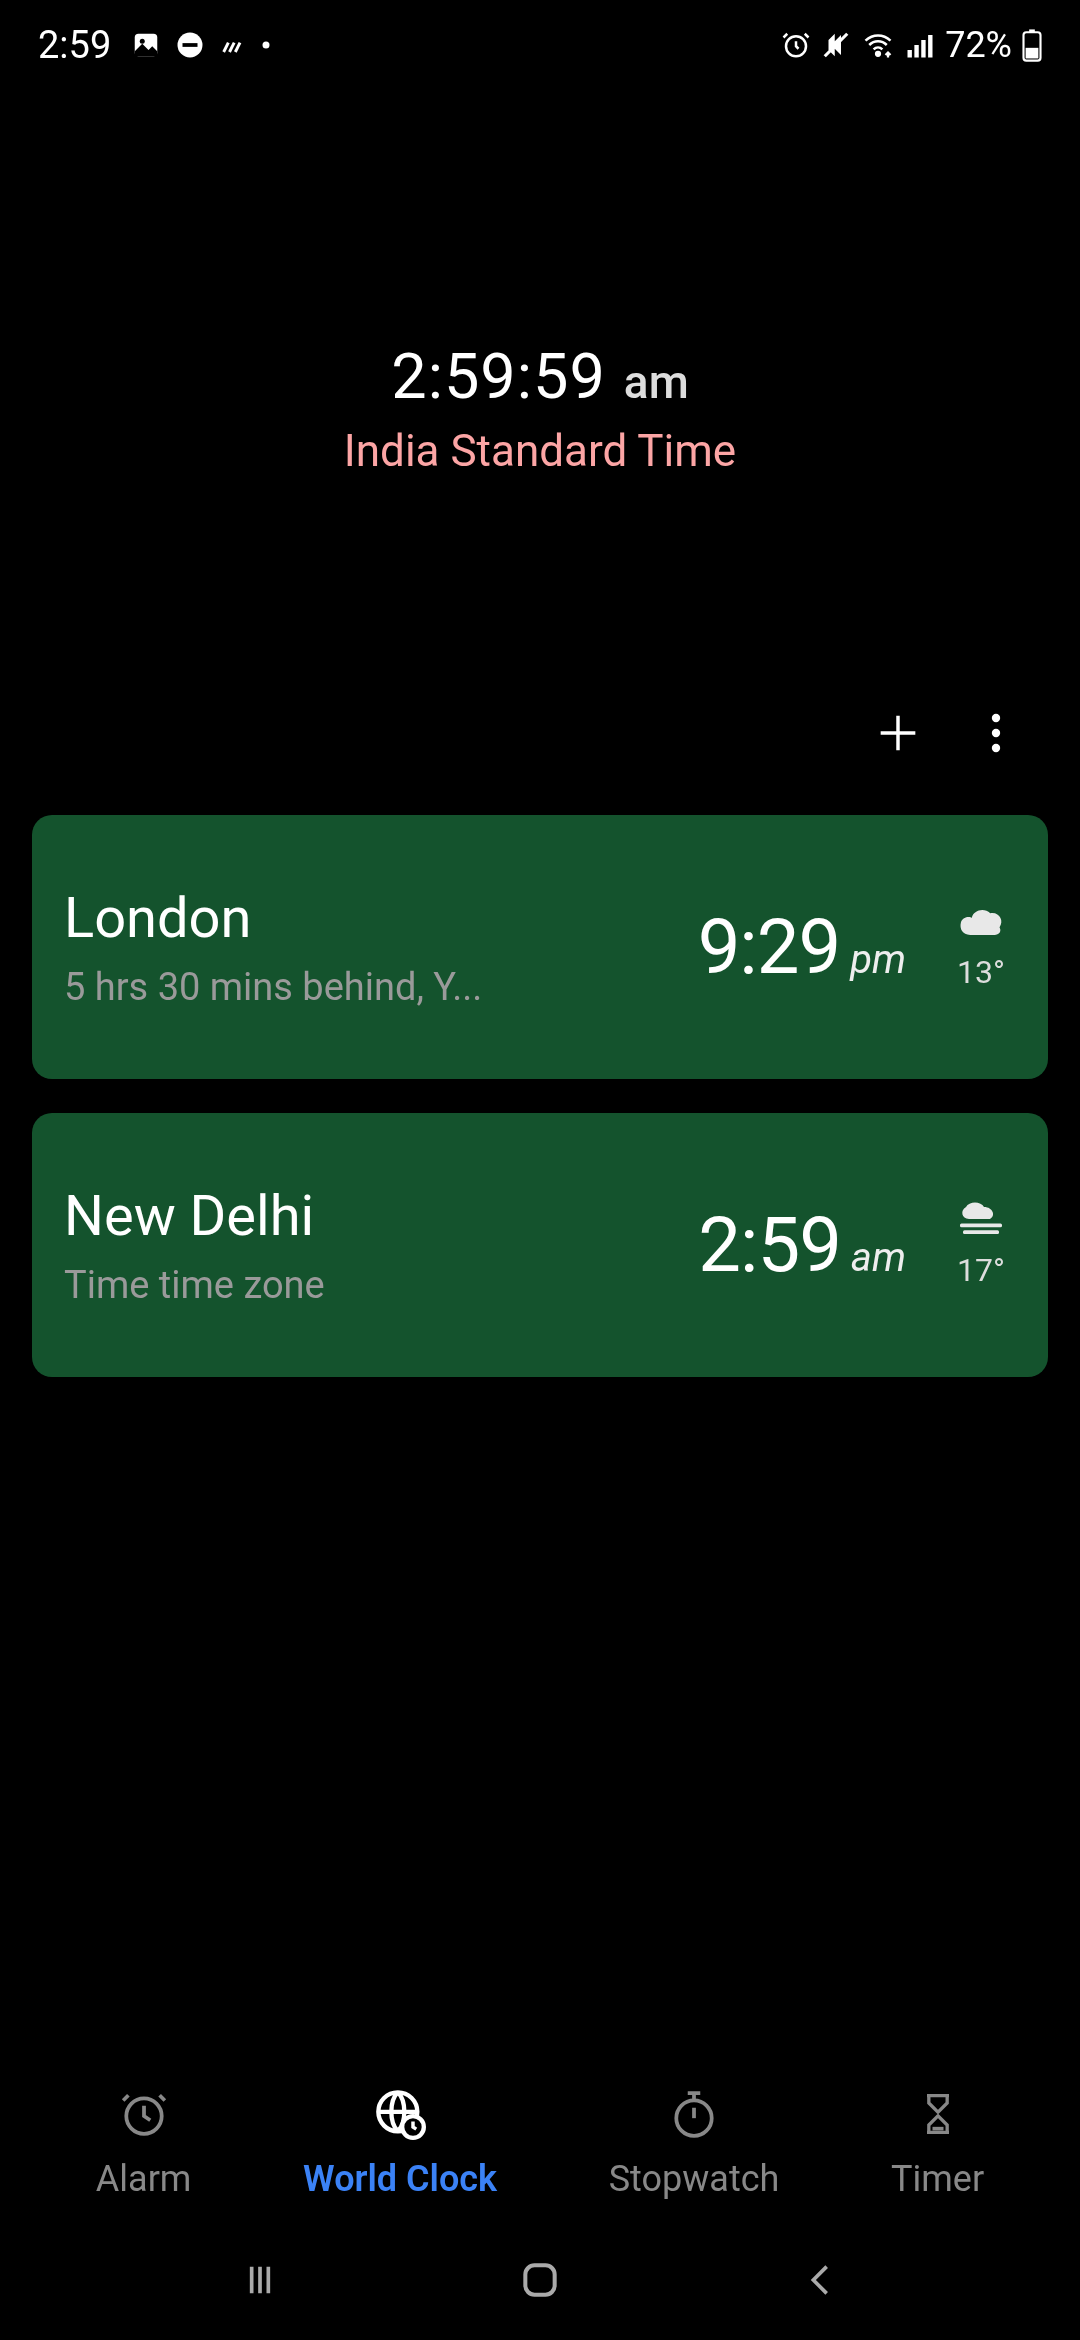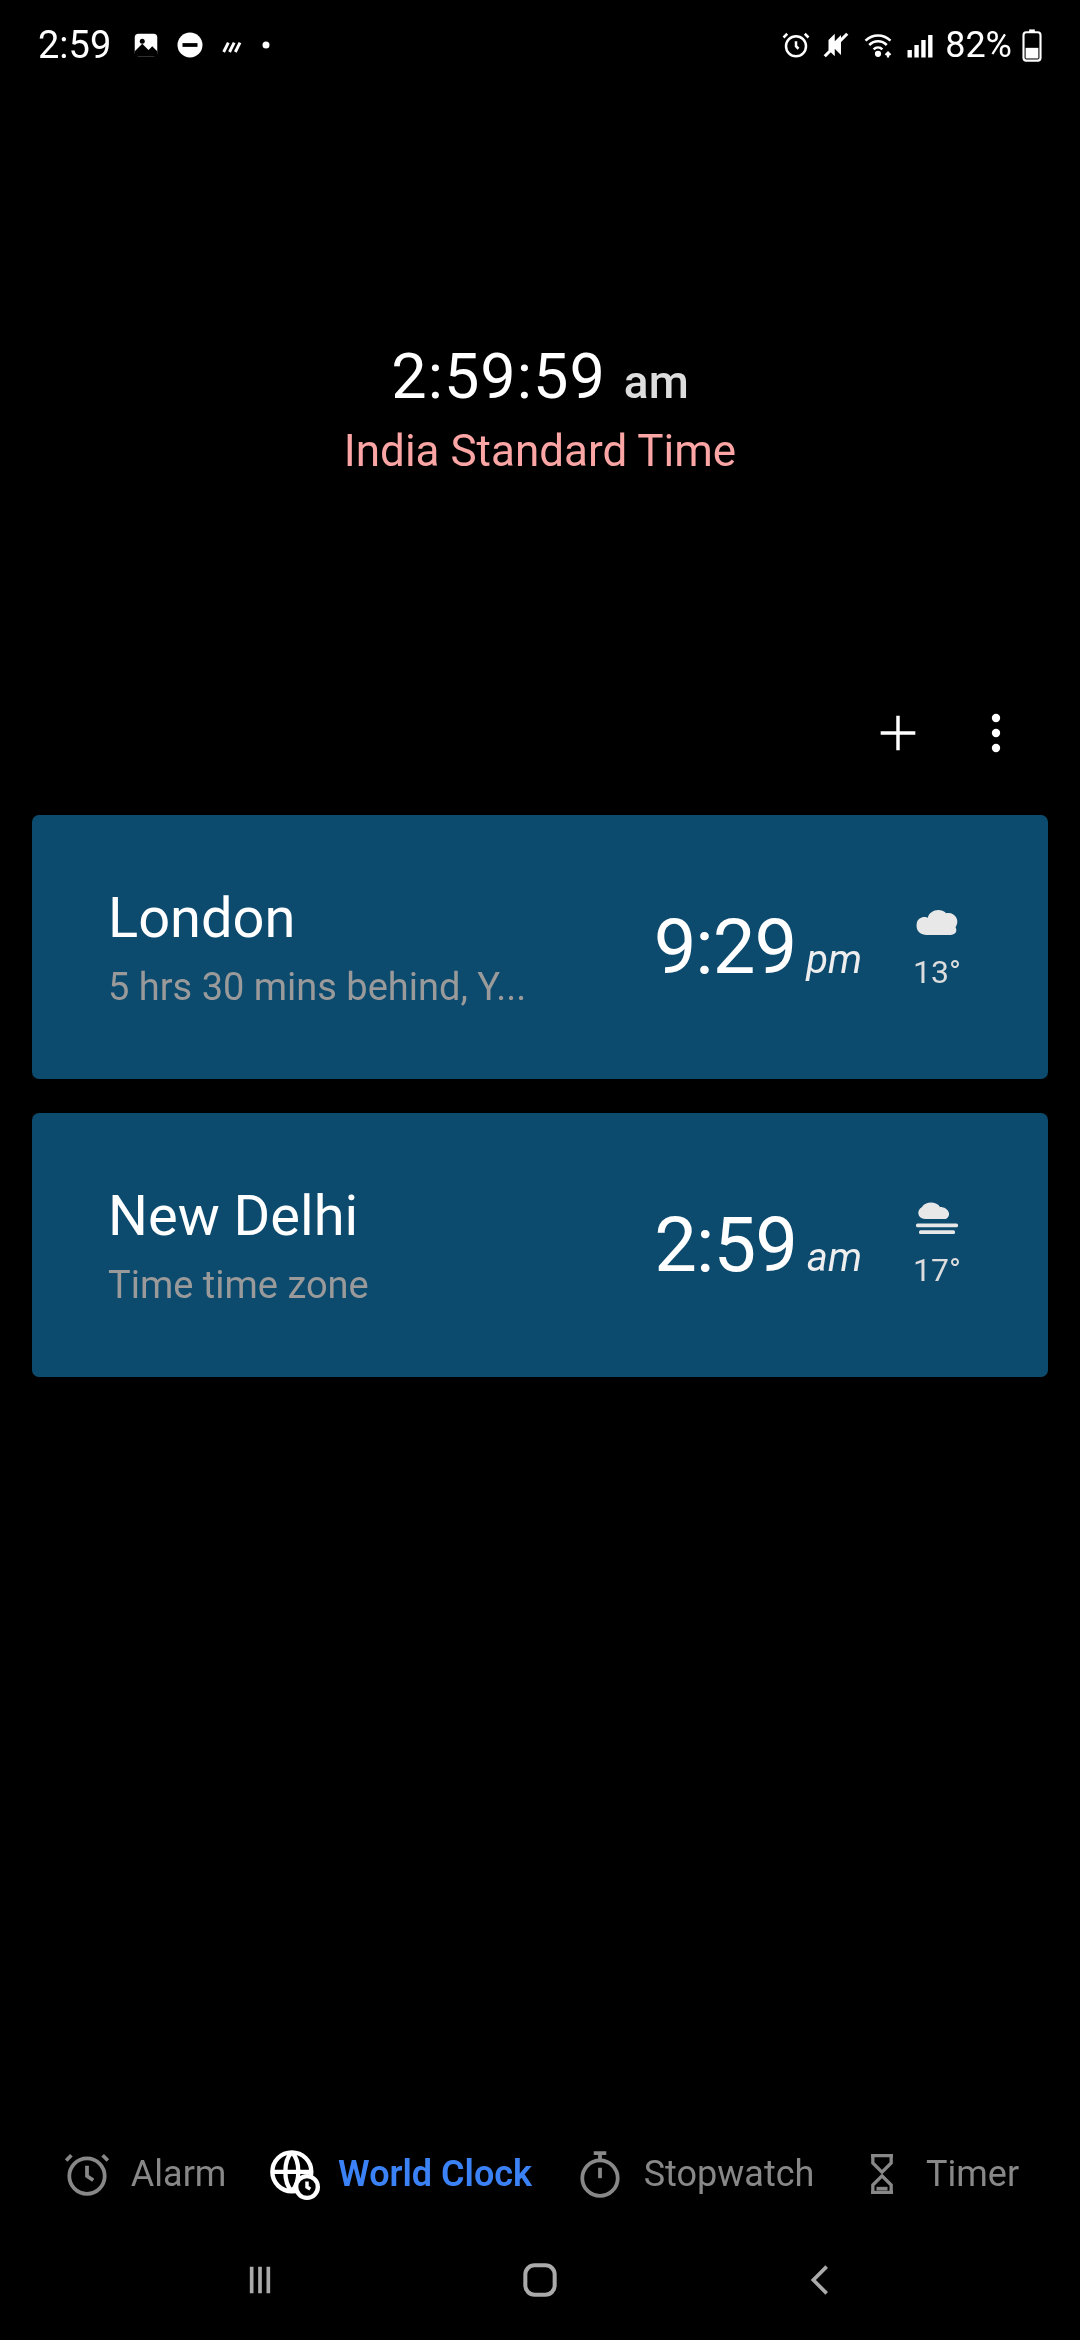--- a/index.html
+++ b/index.html
@@ -19,34 +19,34 @@
   .hero-time { font-size: 63px; font-weight: 400; letter-spacing: 1px; }
   .hero-ampm { font-size: 46px; font-weight: 500; color: #ddd; }
   .hero-zone { font-size: 44px; color: #fca5a5; margin-top: 12px; font-weight: 400; }
   
   
   .toolbar { display: flex; justify-content: flex-end; align-items: center; gap: 46px; padding: 0 58px 56px 58px; }
   .toolbar-btn { color: #fff; display: flex; align-items: center; justify-content: center; width: 52px; height: 52px; }
   
   
   .cards { display: flex; flex-direction: column; gap: 34px; padding: 0 32px; }
-  .card { background: #0c4a6e; border-radius: 7px; padding: 70px 76px; display: flex; align-items: center; }
+  .card { background: #14532d; border-radius: 20px; padding: 70px 32px; display: flex; align-items: center; }
   .card-left { flex: 1; min-width: 0; }
   .city-name { font-size: 56px; font-weight: 400; color: #fff; margin-bottom: 14px; }
   .city-sub { font-size: 38px; color: #9a9a9a; font-weight: 400; white-space: nowrap; overflow: hidden; text-overflow: ellipsis; max-width: 470px; }
   .card-mid { display: flex; align-items: baseline; gap: 10px; margin-left: auto; margin-right: 40px; }
   .city-time { font-size: 76px; font-weight: 400; color: #fff; letter-spacing: -1px; }
   .city-ampm { font-size: 40px; font-weight: 400; color: #eee; font-style: italic; }
   .card-right { display: flex; flex-direction: column; align-items: center; gap: 14px; width: 70px; }
   .weather-icon { width: 50px; height: 36px; display: flex; align-items: center; justify-content: center; }
   .temp { font-size: 32px; color: #ddd; }
   
   
   .tabs { position: absolute; bottom: 140px; left: 0; right: 0; display: flex; justify-content: space-around; align-items: flex-end; padding: 0 40px; }
-  .tab { display: flex; flex-direction: row; align-items: center; gap: 18px; color: #888; }
+  .tab { display: flex; flex-direction: column; align-items: center; gap: 18px; color: #888; }
   .tab.active { color: #3b82f6; }
   .tab-icon { width: 52px; height: 52px; display: flex; align-items: center; justify-content: center; }
   .tab-label { font-size: 36px; font-weight: 400; }
   .tab.active .tab-label { font-weight: 600; }
   
   
   .navbar { position: absolute; bottom: 0; left: 0; right: 0; height: 120px; display: flex; justify-content: space-around; align-items: center; padding: 0 120px; }
   .nav-btn { color: #aaa; display: flex; align-items: center; justify-content: center; width: 60px; height: 60px; }
 </style>
 </head>
@@ -105,21 +105,21 @@
         </svg>
     </span>
     <span class="status-icon">
       <svg width="30" height="30" viewBox="0 0 24 24" fill="#fff">
           <rect x="2" y="16" width="3.5" height="6"></rect>
           <rect x="7.5" y="12" width="3.5" height="10"></rect>
           <rect x="13" y="8" width="3.5" height="14"></rect>
           <rect x="18.5" y="4" width="3.5" height="18"></rect>
         </svg>
     </span>
-    <span class="status-battery">82%</span>
+    <span class="status-battery">72%</span>
     <span class="status-icon">
       <svg width="20" height="34" viewBox="0 0 14 24" fill="none">
           <rect x="1" y="3" width="12" height="20" rx="2" stroke="#fff" stroke-width="1.5"></rect>
           <rect x="5" y="1" width="4" height="2" fill="#fff"></rect>
           <rect x="2.5" y="14" width="9" height="7.5" fill="#fff"></rect>
         </svg>
     </span>
   </div>
 </div>
 

